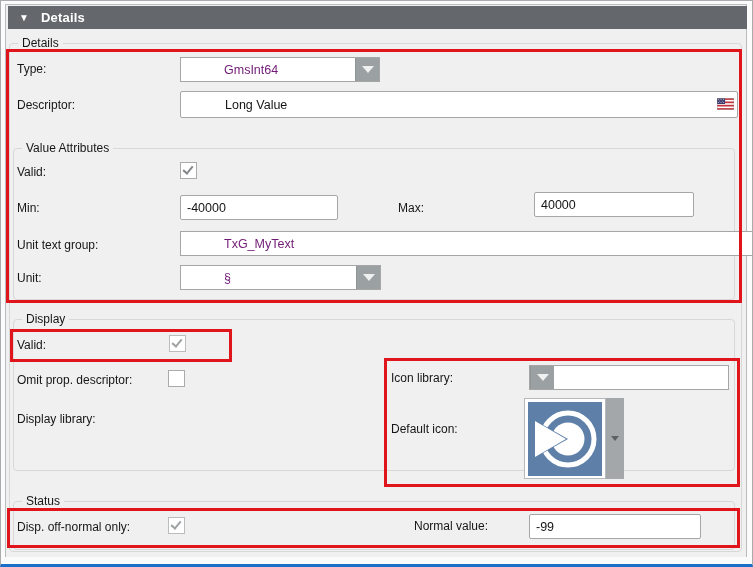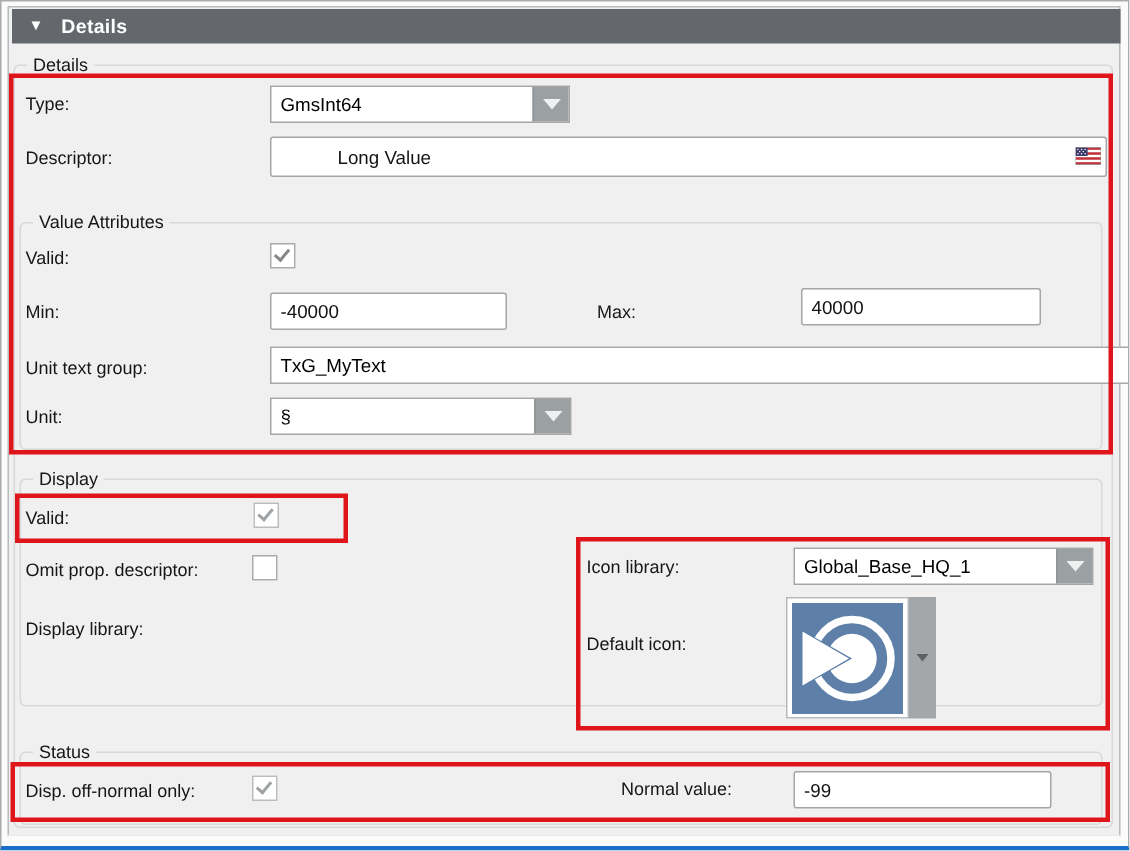--- a/index.html
+++ b/index.html
@@ -21,21 +21,21 @@
                           padding:0 4px; font-size:12px; color:#161616; white-space:nowrap; }
 
   .lbl { position:absolute; white-space:nowrap; color:#161616; }
 
   .tfield { position:absolute; background:#ffffff; border:1px solid #a6a6a6; border-radius:2px;
             font-family:"Liberation Sans", sans-serif; font-size:12.5px; color:#141414;
             padding:0 6px; outline:none; }
 
   .combo { position:absolute; display:flex; background:#ffffff; border:1px solid #a6a6a6; }
   .combo .cval { flex:1; display:flex; align-items:center; padding-left:6px; font-size:12.5px;
-                 color:#000000; white-space:nowrap; overflow:hidden; }
+                 color:#701a75; white-space:nowrap; overflow:hidden;margin-left:37px; }
   .combo .cbtn { width:24px; background:#9ba0a3; display:flex; align-items:center;
                  justify-content:center; border-left:1px solid #8f9497; cursor:pointer; }
   .combo .cbtn .arrow { width:0; height:0; border-left:6px solid transparent;
                  border-right:6px solid transparent; border-top:7px solid #eff1f1; }
 
   .cb { position:absolute; width:17px; height:17px; background:#ffffff; border:1px solid #ababab; }
   .cb .mark { position:absolute; left:4px; top:1px; width:6px; height:10px;
               border:solid #85888b; border-width:0 2px 2px 0; transform:rotate(40deg); }
   .cb.dis .mark { border-color:#a0a3a6; }
   .cb.dis { border-color:#bcbcbc; }
@@ -142,21 +142,20 @@
 
   <span class="lbl" style="left:16px; top:372px;">Omit prop. descriptor:</span>
   <div class="cb" style="left:167px; top:369px;">
     
   </div>
 
   <span class="lbl" style="left:16px; top:411px;">Display library:</span>
 
   <span class="lbl" style="left:390px; top:370px;">Icon library:</span>
   <div class="combo" style="left:528px; top:364px; width:200px; height:25px;">
-    <span class="cval">Global_Base_HQ_1</span>
     <span class="cbtn">
         <span class="arrow"></span>
       </span>
   </div>
 
   <span class="lbl" style="left:390px; top:421px;">Default icon:</span>
   <div class="iconbox" style="left:523px; top:397px; width:82px; height:81px;">
     <span style="display:block; width:74px; height:74px;">
       <svg width="74" height="74" viewBox="0 0 74 74">
         <rect width="74" height="74" fill="#5d7fa8"></rect>

